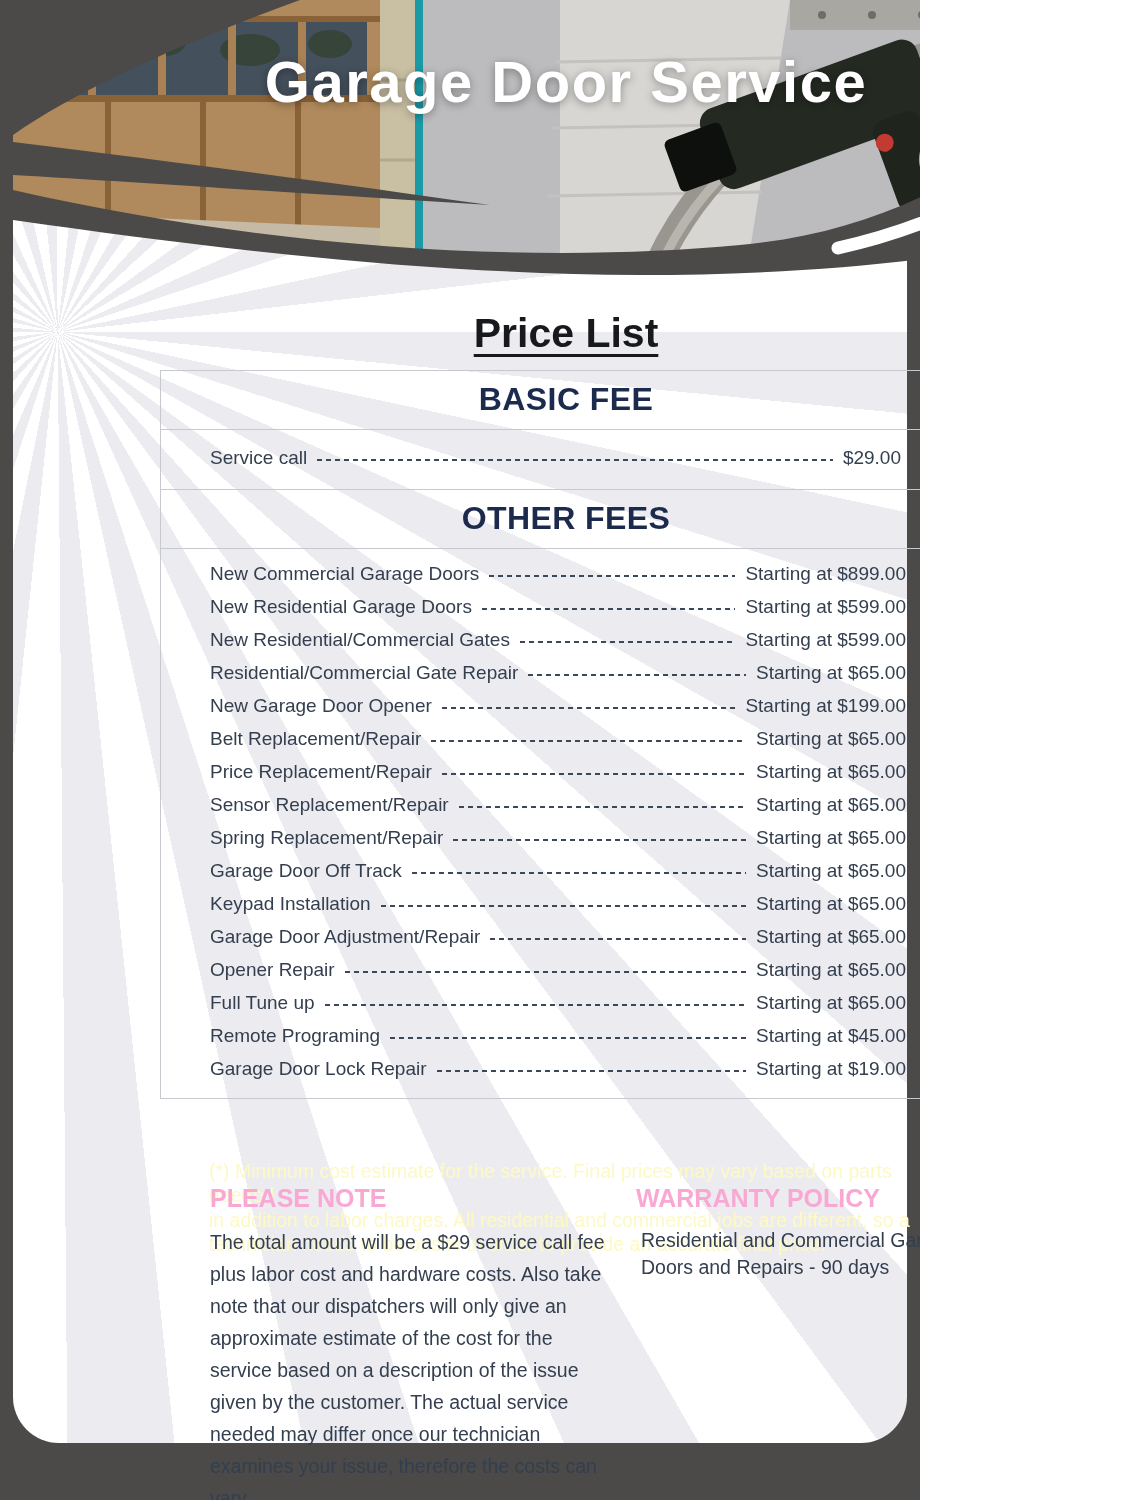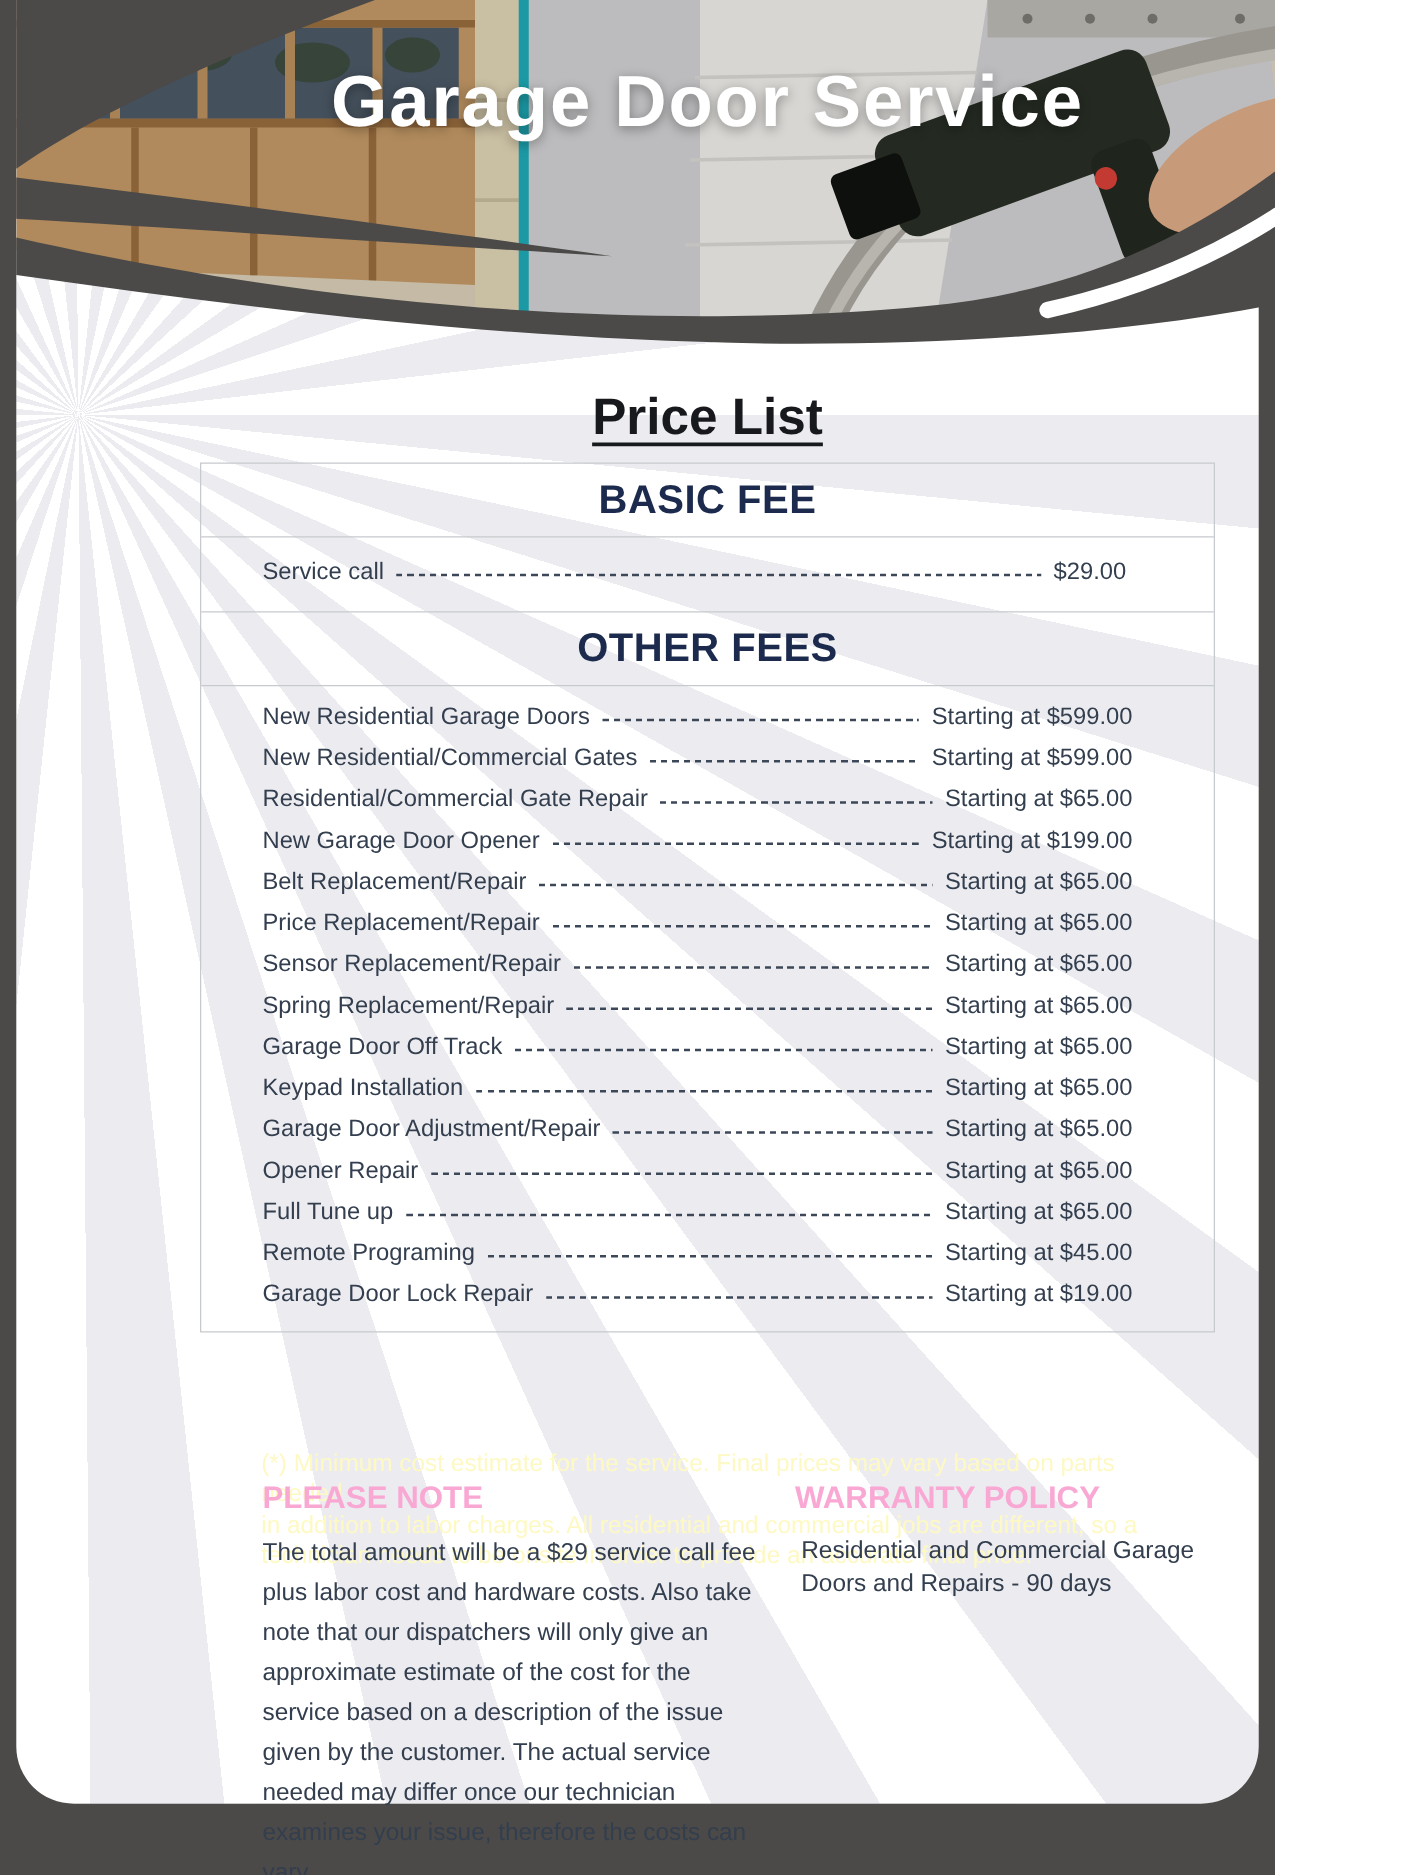--- a/index.html
+++ b/index.html
@@ -1,17 +1,17 @@
 <!DOCTYPE html>
 <html><head>
 <meta charset="utf-8">
 <style>
   html,body{margin:0;padding:0;}
   .page{
-    position:relative;width:1020px;height:1500px;overflow:hidden;
+    position:relative;width:920px;height:1500px;overflow:hidden;
     background:#4b4a48;
     font-family:"Liberation Sans",sans-serif;
   }
   .content{
     position:absolute;left:13px;right:13px;top:0;bottom:57px;
     background-color:#ffffff;
     background-image:repeating-conic-gradient(from -6deg at 5% 23%, #ececf0 0deg 5.5deg, #ffffff 5.5deg 12deg);
     border-radius:0 0 46px 46px;
     z-index:1;
   }
@@ -149,20 +149,25 @@
       <div class="prow">
         <span>Service call</span>
         <span class="leader"></span>
         <span class="price">$29.00</span>
       </div>
     </div>
 
     <div class="section-head">OTHER FEES</div>
 
     <div class="items">
+      <div class="prow">
+        <span>New Commercial Garage Doors</span>
+        <span class="leader"></span>
+        <span class="price">Starting at $899.00</span>
+      </div>
       <div class="prow">
         <span>New Residential Garage Doors</span>
         <span class="leader"></span>
         <span class="price">Starting at $599.00</span>
       </div>
       <div class="prow">
         <span>New Residential/Commercial Gates</span>
         <span class="leader"></span>
         <span class="price">Starting at $599.00</span>
       </div>

